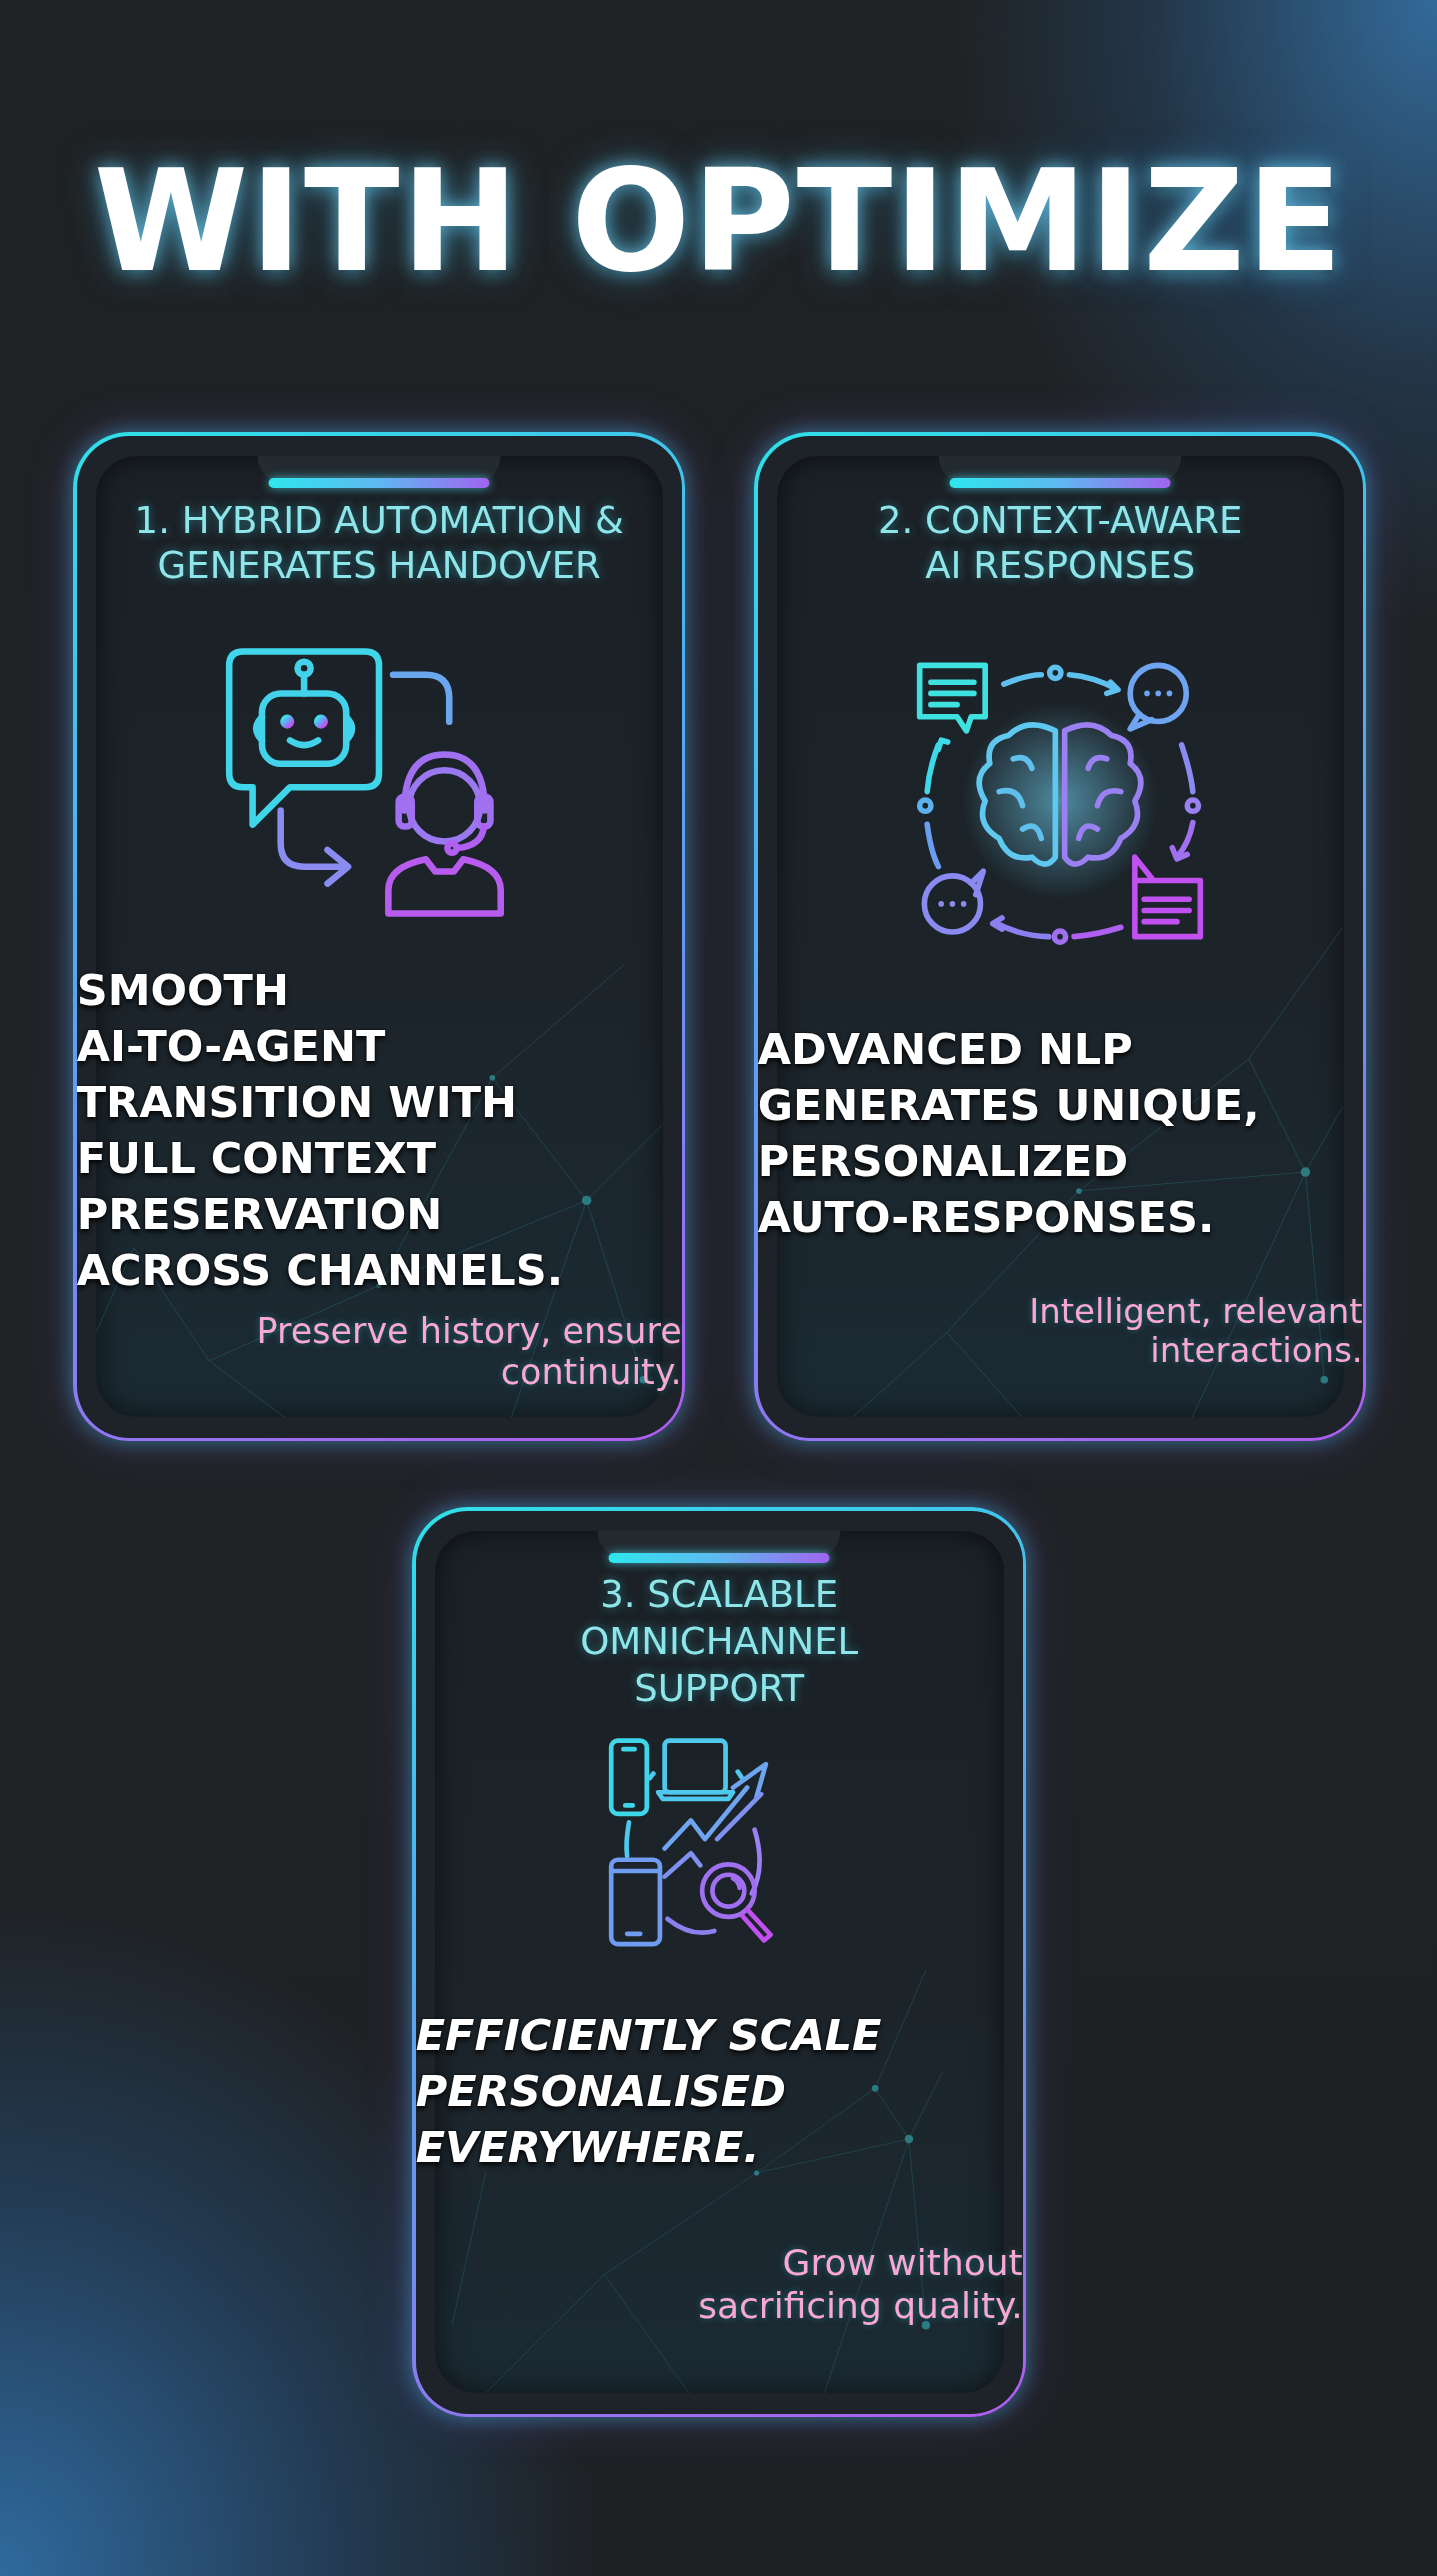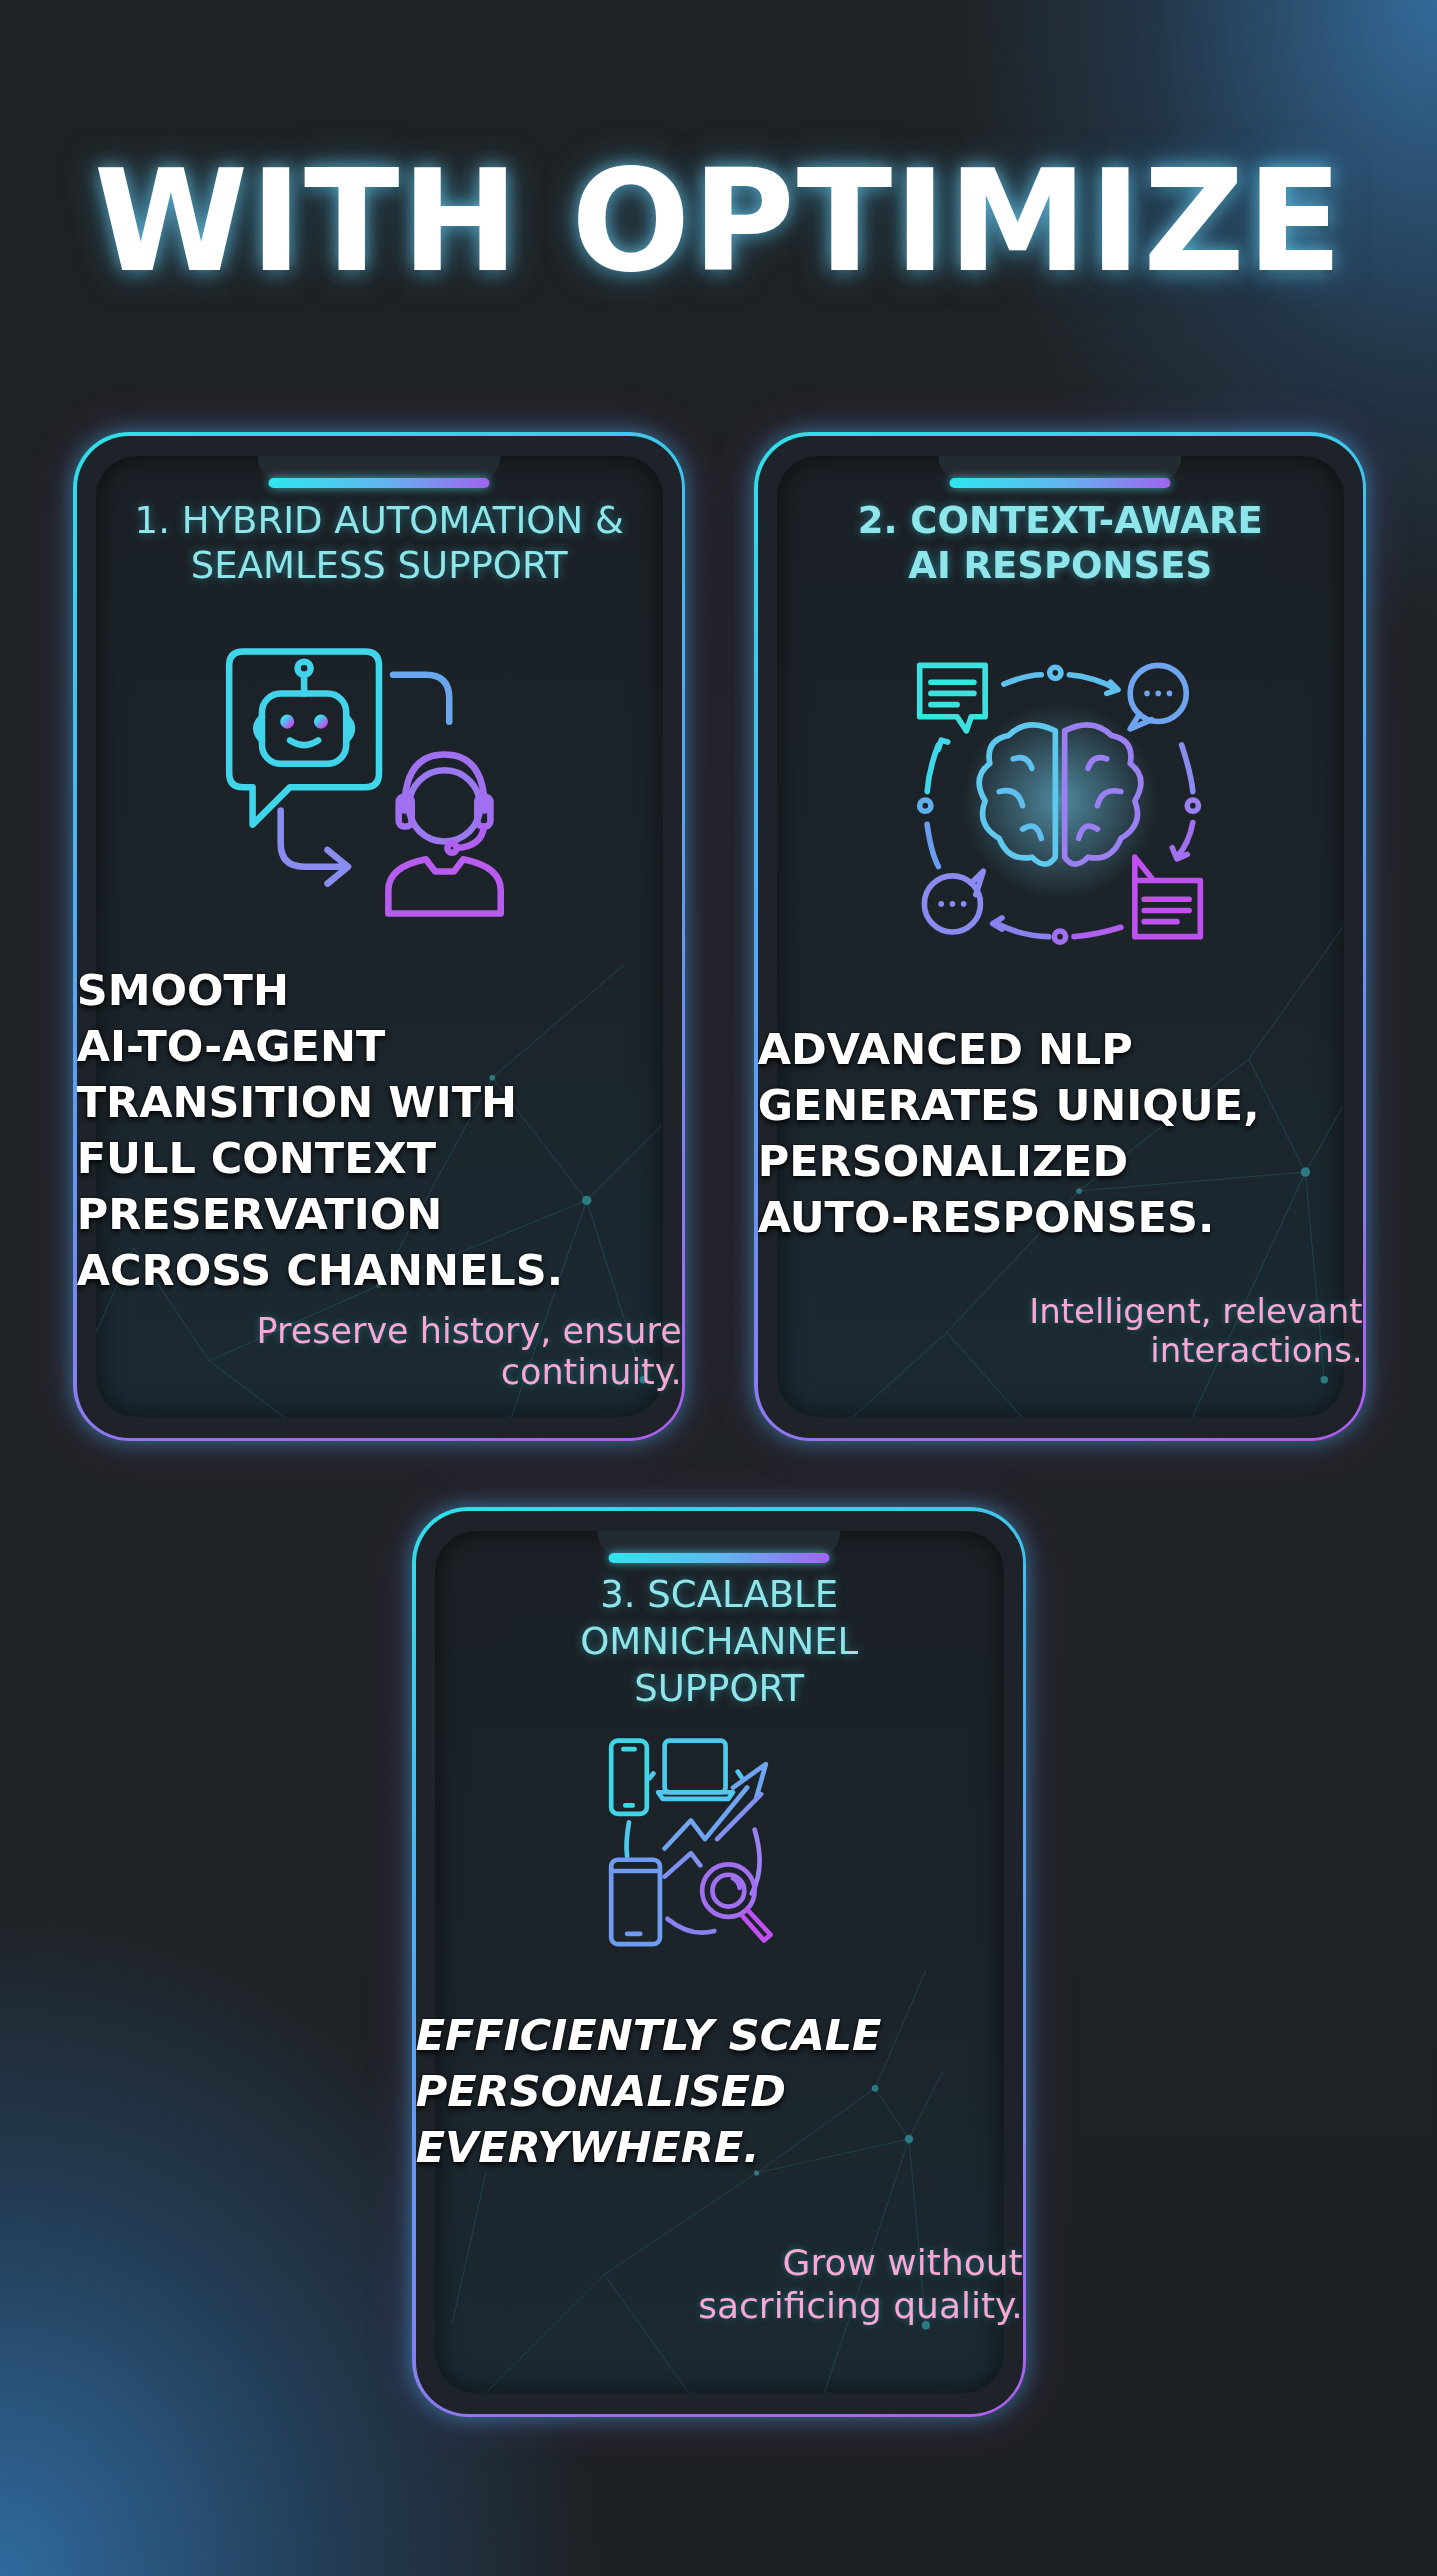--- a/index.html
+++ b/index.html
@@ -90,21 +90,21 @@
         <g fill="#39c0c8">
             <circle cx="520" cy="330" r="5"></circle>
             <circle cx="420" cy="200" r="3"></circle>
             <circle cx="580" cy="520" r="4"></circle>
             <circle cx="300" cy="420" r="3"></circle>
           </g>
       </svg>
     </div>
     <div class="card-heading" style="top:62px;">
       <span class="line">1. HYBRID AUTOMATION &amp;</span>
-      <span class="line">SEAMLESS SUPPORT</span>
+      <span class="line">GENERATES HANDOVER</span>
     </div>
     <svg class="card-icon" style="top:206px;" width="309" height="281" viewBox="0 0 330 300">
       <g fill="none" stroke="url(#g1)" stroke-width="7" stroke-linecap="round" stroke-linejoin="round">
         <path d="M20 10 H150 Q165 10 165 25 V140 Q165 155 150 155 H70 L30 195 V155 H20 Q5 155 5 140 V25 Q5 10 20 10 Z" stroke="#3fd6ea"></path>
         <rect x="40" y="55" width="90" height="75" rx="20" stroke="#42d2ea"></rect>
         <path d="M85 55 V35" stroke="#42d2ea"></path>
           <circle cx="85" cy="28" r="7" stroke="#42d2ea"></circle>
         <circle cx="67" cy="85" r="4" fill="#42d2ea"></circle>
           <circle cx="103" cy="85" r="4" fill="#42d2ea"></circle>
         <path d="M70 105 Q85 115 100 105" stroke="#42d2ea"></path>
@@ -145,21 +145,21 @@
         <g stroke="#2a8a96" stroke-width="1" opacity="0.6" fill="none">
           <path d="M600 40 L500 180 L560 300 L600 230 M500 180 L320 320 L560 300 L580 520 M320 320 L180 470 L80 560 M180 470 L260 560 M560 300 L440 560"></path>
         </g>
         <g fill="#39c0c8">
             <circle cx="560" cy="300" r="5"></circle>
             <circle cx="320" cy="320" r="3"></circle>
             <circle cx="580" cy="520" r="4"></circle>
           </g>
       </svg>
     </div>
-    <div class="card-heading" style="top:62px;font-weight:bold;">
+    <div class="card-heading" style="top:62px;">
       <span class="line">2. CONTEXT-AWARE</span>
       <span class="line">AI RESPONSES</span>
     </div>
     <svg class="card-icon" style="top:220px;" width="300" height="290" viewBox="0 0 320 310">
       <circle cx="160" cy="155" r="105" fill="url(#brainglow)"></circle>
       <g fill="none" stroke-width="6" stroke-linecap="round" stroke-linejoin="round">
         <path d="M10 10 H80 V65 H65 L60 80 L50 65 H10 Z" stroke="#3fe0e0"></path>
         <path d="M22 28 H68 M22 40 H68 M22 52 H50" stroke="#3fe0e0"></path>
         <circle cx="265" cy="40" r="30" stroke="#6fa4f0"></circle>
           <path d="M245 62 L235 78 L258 68" stroke="#6fa4f0"></path>

